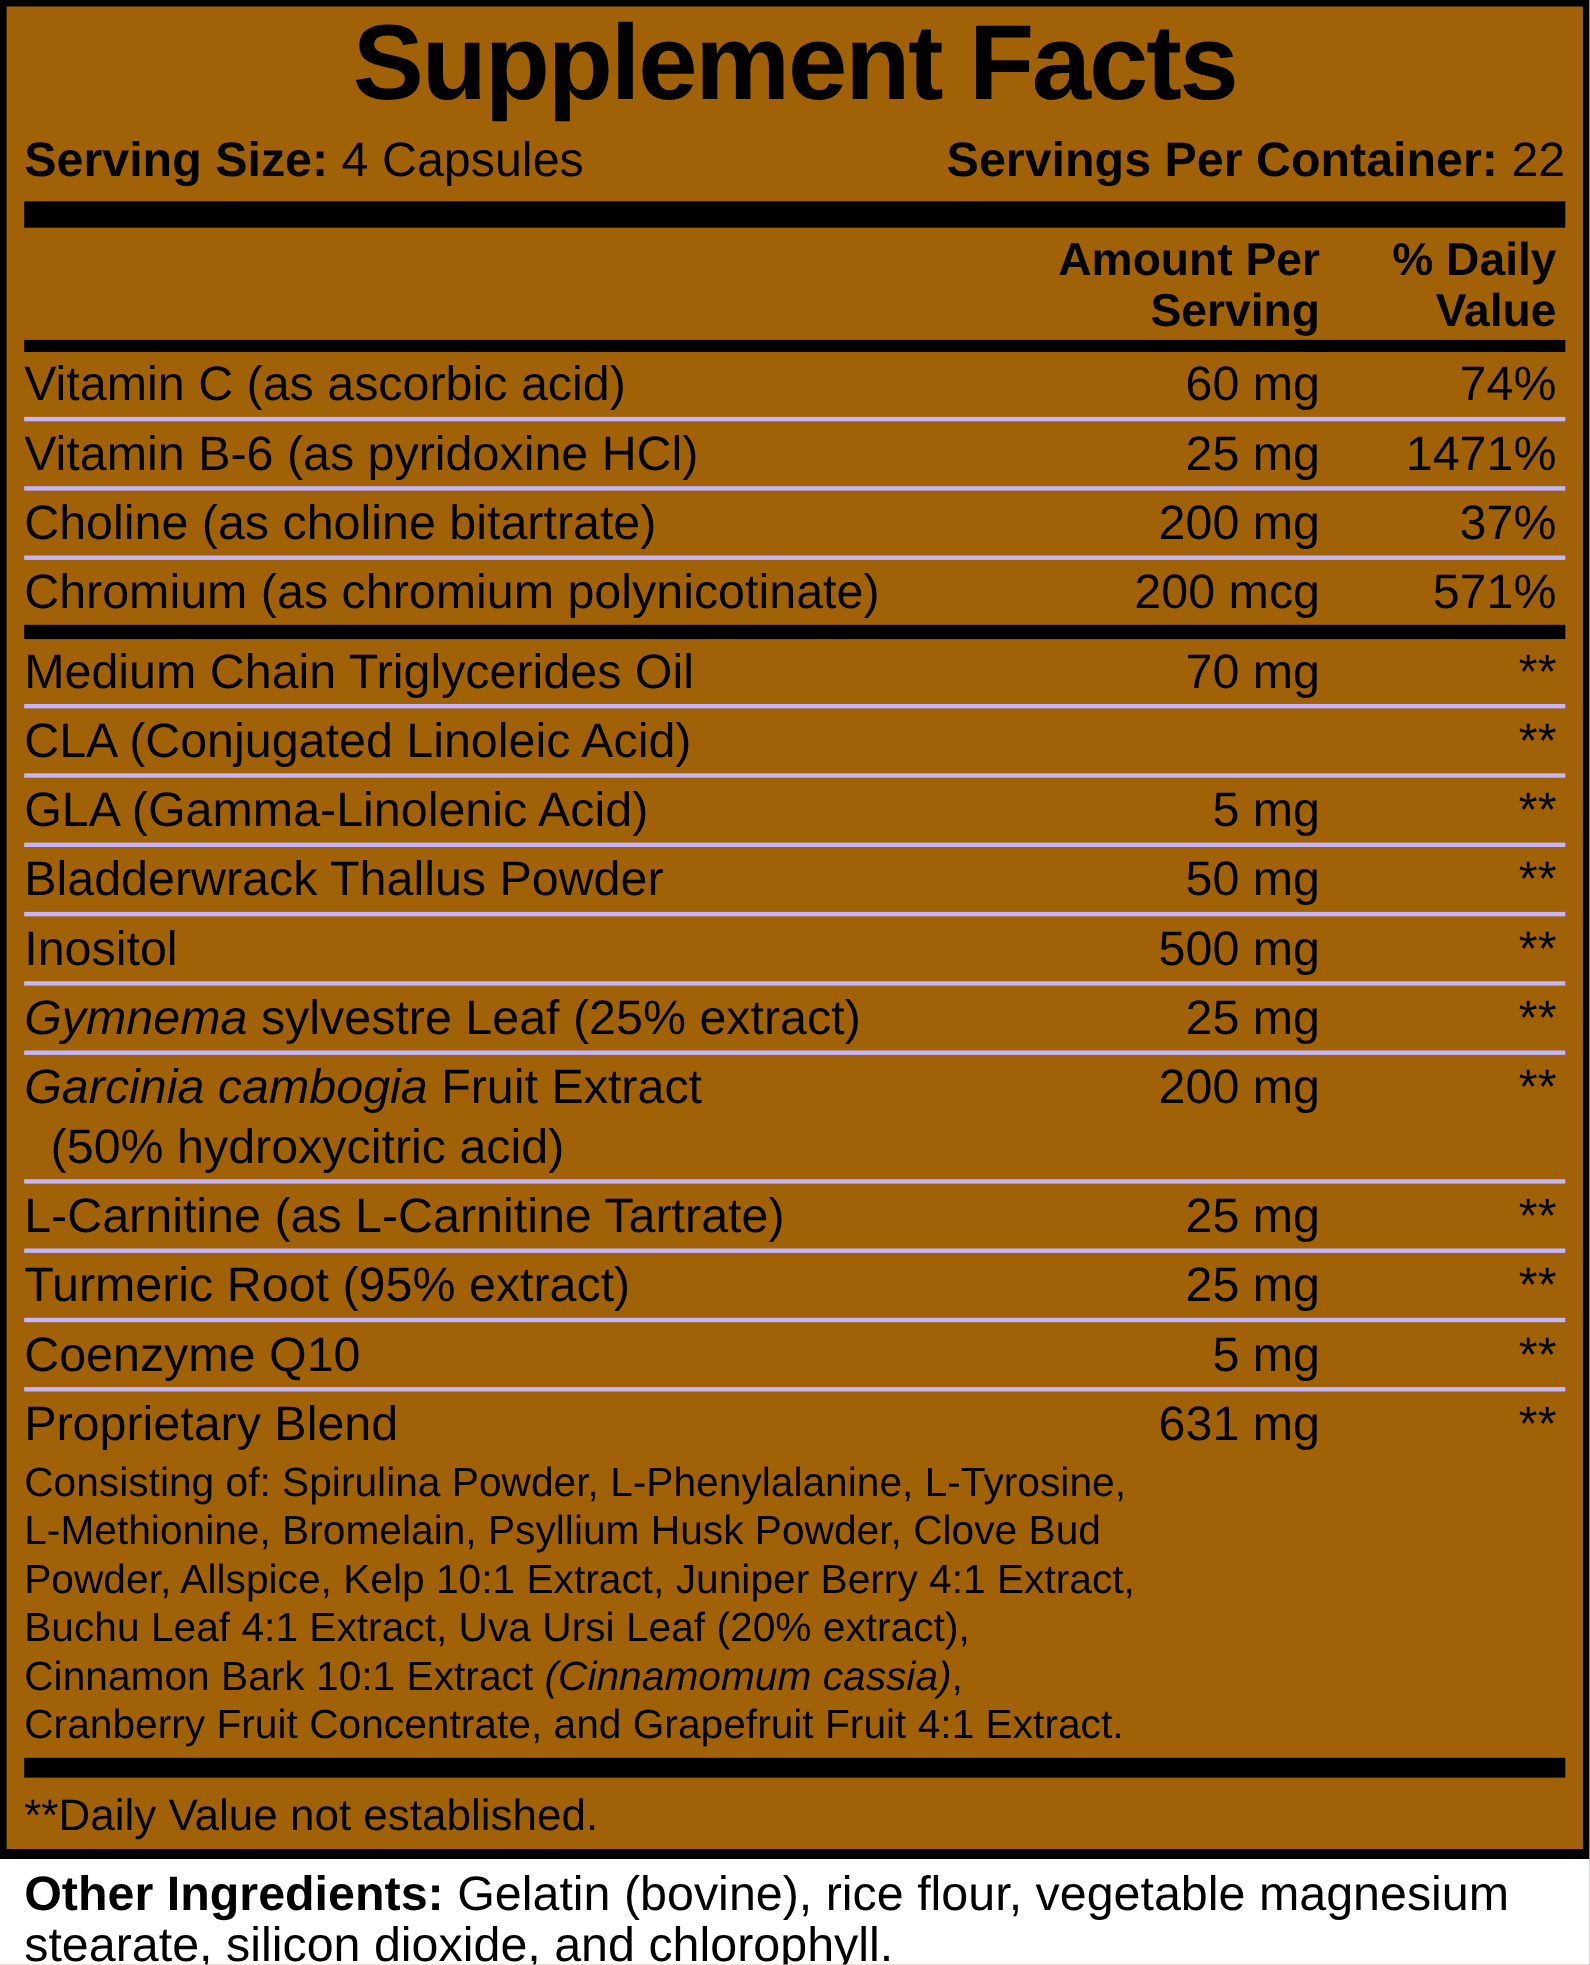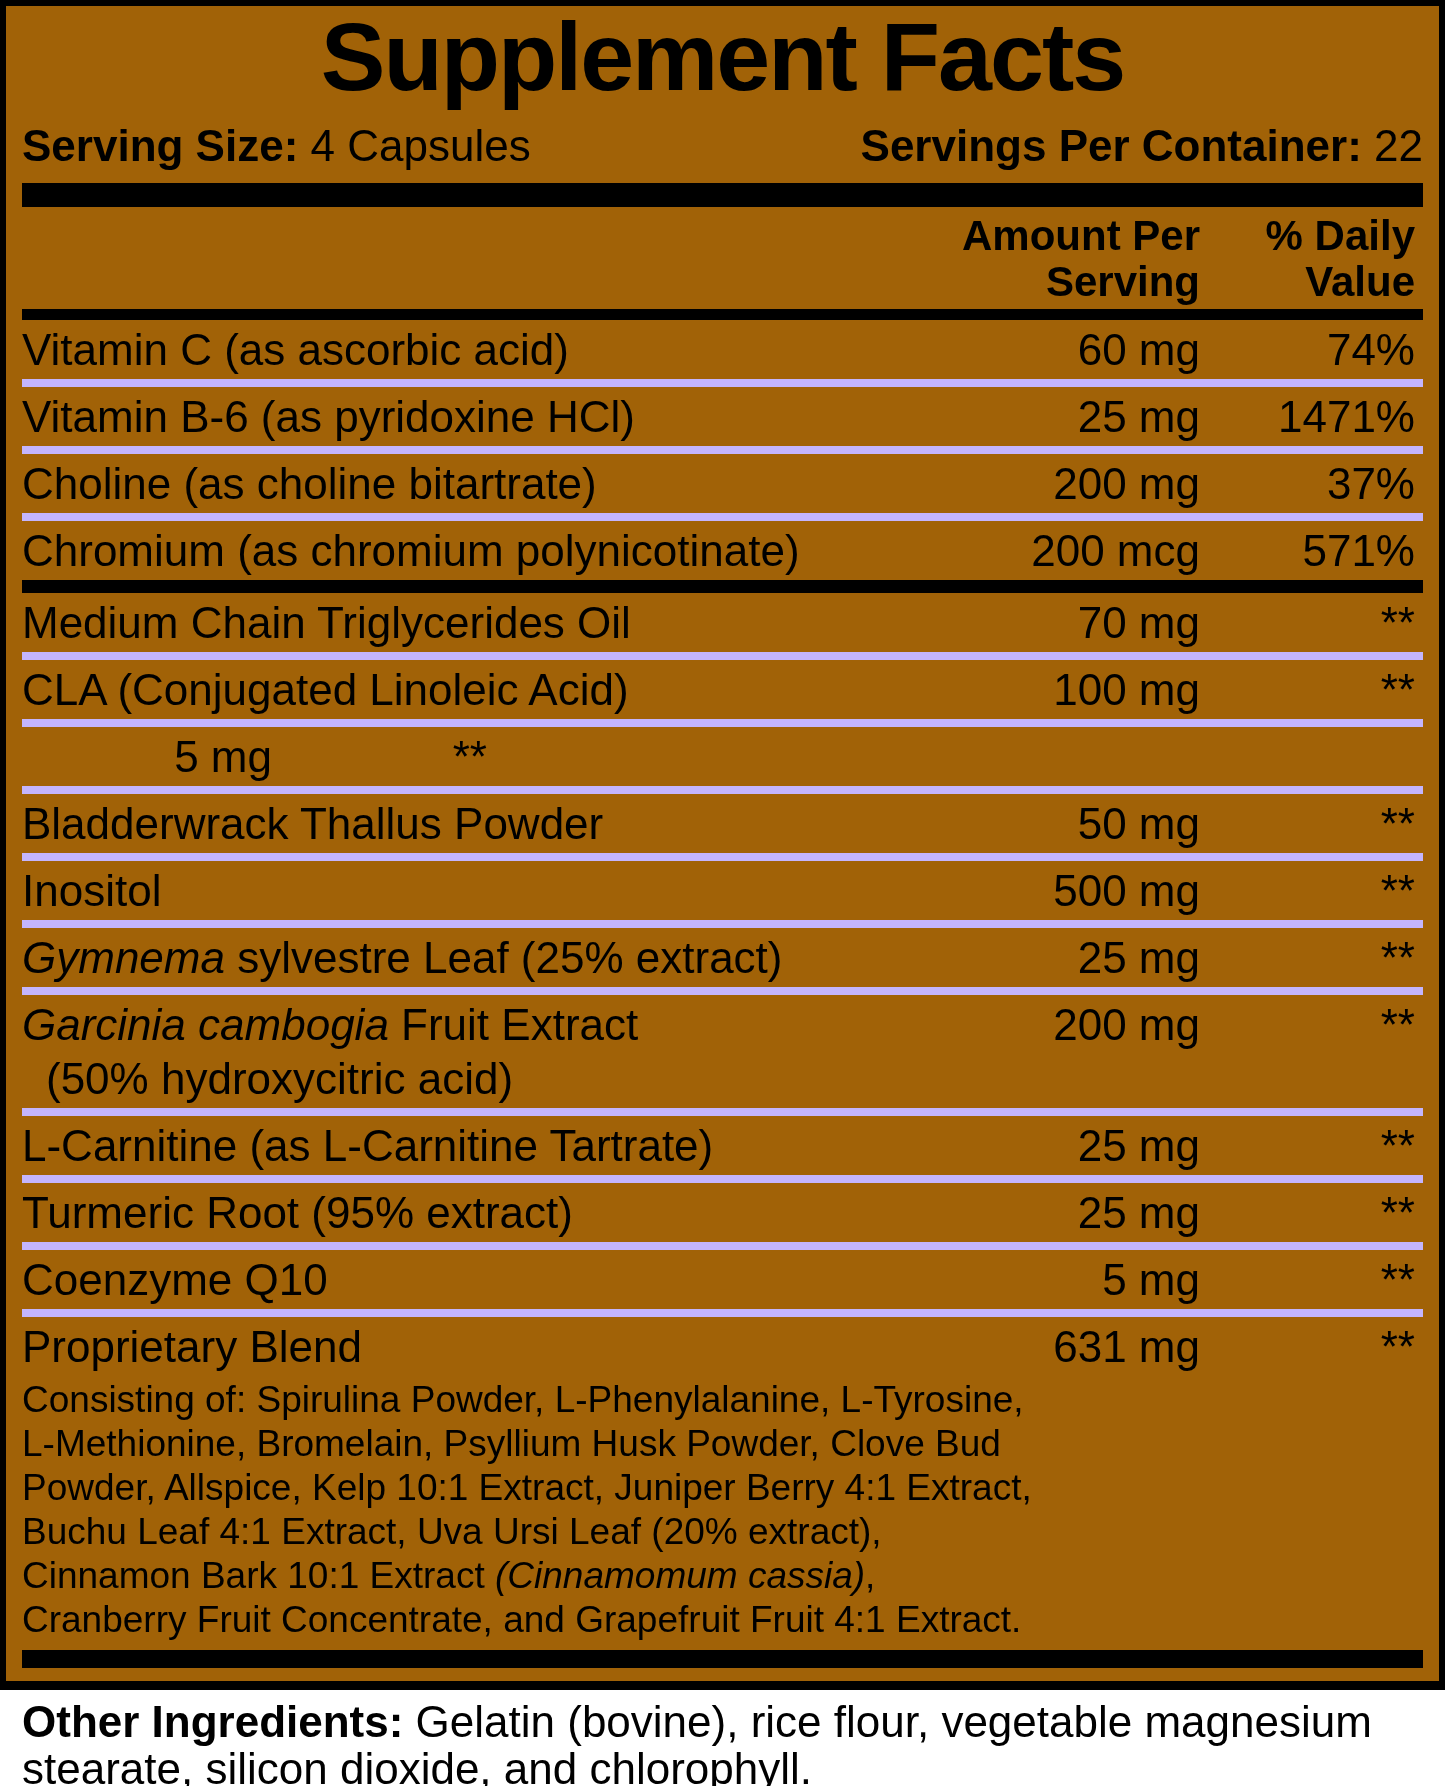--- a/index.html
+++ b/index.html
@@ -50,21 +50,21 @@
     font-size: 42px;
     font-weight: bold;
     line-height: 46px;
     padding: 6px 0 4px 0;
     justify-content: space-between;
   }
   .hdr-row .spacer { flex: 1; }
   .hdr-col { text-align: right; }
   .hdr-amt { width: 280px; }
   .hdr-dv  { width: 215px; padding-right: 8px; }
-  .section > * + * { border-top: 8px solid #c4b5fd; }
+  .section > * + * { border-top: 4px solid #c4b5fd; }
   .row {
     display: flex;
     align-items: flex-start;
     font-size: 44px;
     line-height: 54px;
     padding: 3px 0 2px 0;
   }
   .row .name { flex: 1; padding-right: 10px; }
   .row .amt  { width: 250px; text-align: right; white-space: nowrap; }
   .row .dv   { width: 215px; text-align: right; padding-right: 8px; white-space: nowrap; }
@@ -148,24 +148,24 @@
   <div class="bar bar-sec"></div>
 
   <div class="section">
     <div class="row">
       <div class="name">Medium Chain Triglycerides Oil</div>
       <div class="amt">70 mg</div>
       <div class="dv">**</div>
     </div>
     <div class="row">
       <div class="name">CLA (Conjugated Linoleic Acid)</div>
-      <div class="amt">100 mg</div>
-      <div class="dv">**</div>
-    </div>
-    <div class="row">
+      <div class="dv">**</div>
+    </div>
+    <div class="row">
+      <div class="name">GLA (Gamma-Linolenic Acid)</div>
       <div class="amt">5 mg</div>
       <div class="dv">**</div>
     </div>
     <div class="row">
       <div class="name">Bladderwrack Thallus Powder</div>
       <div class="amt">50 mg</div>
       <div class="dv">**</div>
     </div>
     <div class="row">
       <div class="name">Inositol</div>

